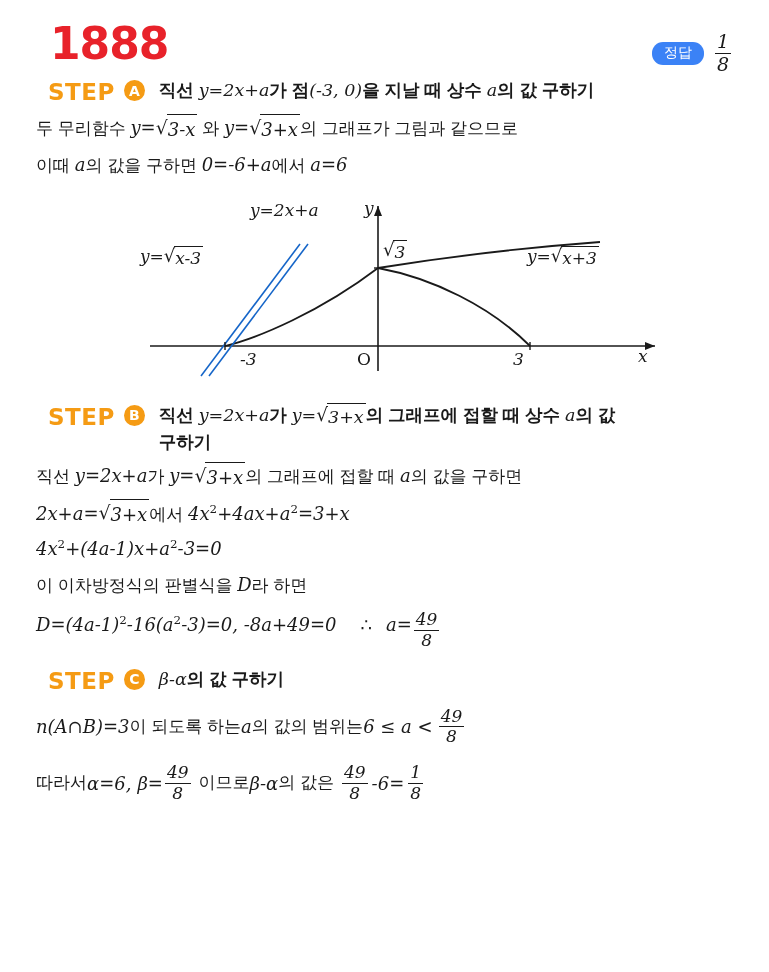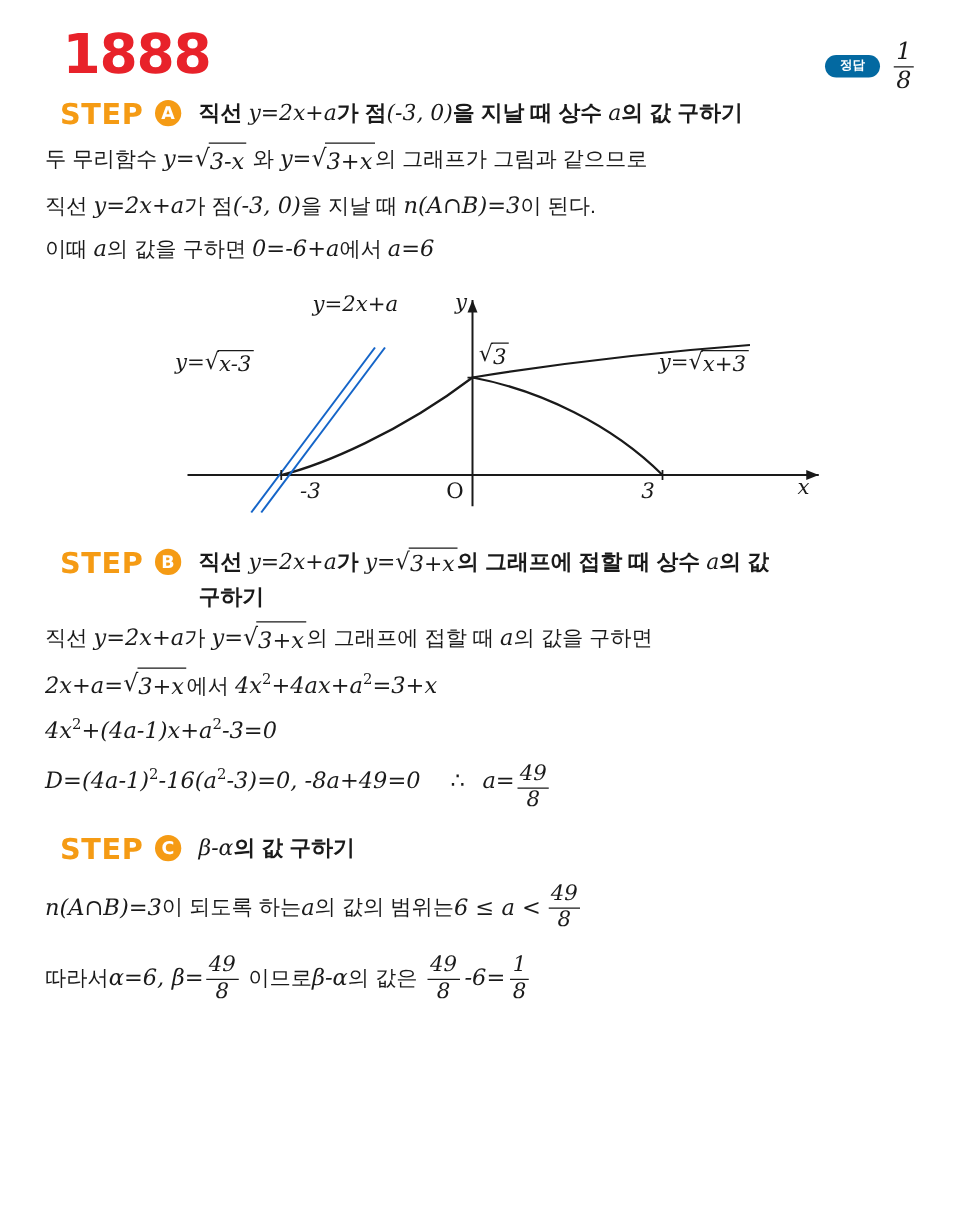--- a/index.html
+++ b/index.html
@@ -40,24 +40,24 @@
   }
   .answer-box {
     position: absolute;
     right: 36px;
     top: 32px;
     display: flex;
     align-items: center;
     gap: 9px;
   }
   .answer-pill {
-    background: #0369a1;
+    background: #3b82f6;
     color: #ffffff;
-    font-size: 10px;
-    font-weight: bold;
+    font-size: 14px;
+    font-weight: normal;
     border-radius: 11px;
     padding: 3px 12px 4px 12px;
     line-height: 1.1;
   }
   .frac {
     display: inline-flex;
     flex-direction: column;
     align-items: center;
     vertical-align: middle;
     line-height: 1.05;
@@ -215,23 +215,20 @@
           <span class="mono-it">y=</span>
           <span class="radical">√</span>
           <span class="rad-body">3-x</span>
         </span><span>&nbsp;</span><span>와 </span><span class="sqrt math">
           <span class="mono-it">y=</span>
           <span class="radical">√</span>
           <span class="rad-body">3+x</span>
         </span><span>의 그래프가 그림과 같으므로</span>
     </div>
     <div class="body-line">
-      <span>직선 </span><span class="math">y=2x+a</span><span>가 점</span><span class="math">(-3, 0)</span><span>을 지날 때 </span><span class="math">n(A∩B)=3</span><span>이 된다.</span>
-    </div>
-    <div class="body-line">
       <span>이때 </span><span class="math">a</span><span>의 값을 구하면 </span><span class="math">0=-6+a</span><span>에서 </span><span class="math">a=6</span>
     </div>
   </div>
 
   <div class="figure">
     <svg width="769" height="215" viewBox="0 0 769 215">
 
       <line x1="150" y1="160" x2="655" y2="160" stroke="#1a1a1a" stroke-width="1.6"></line>
       <polygon points="655,160 645,156 645,164" fill="#1a1a1a"></polygon>
 
@@ -304,20 +301,23 @@
         </span><span>의 그래프에 접할 때 </span><span class="math">a</span><span>의 값을 구하면</span>
     </div>
     <div class="body-line">
       <span class="math">2x+a=</span><span class="sqrt math">
           <span class="radical">√</span>
           <span class="rad-body">3+x</span>
         </span><span>에서 </span><span class="math"><span>4x</span><sup class="exp">2</sup><span>+4ax+a</span><sup class="exp">2</sup><span>=3+x</span></span>
     </div>
     <div class="body-line">
       <span class="math"><span>4x</span><sup class="exp">2</sup><span>+(4a-1)x+a</span><sup class="exp">2</sup><span>-3=0</span></span>
+    </div>
+    <div class="body-line">
+      <span>이 이차방정식의 판별식을 </span><span class="math">D</span><span>라 하면</span>
     </div>
     <div class="body-line" style="display:flex; align-items:flex-start; gap:0; margin-top:12px;">
       <span class="math"><span>D=(4a-1)</span><sup class="exp">2</sup><span>-16(a</span><sup class="exp">2</sup><span>-3)=0, -8a+49=0</span></span>
       <span class="math up" style="margin:0 14px 0 24px;">∴</span>
       <span class="math">a=</span>
       <span class="frac math" style="font-size:17px;">
         <span class="num">49</span>
         <span class="den">8</span>
       </span>
     </div>

